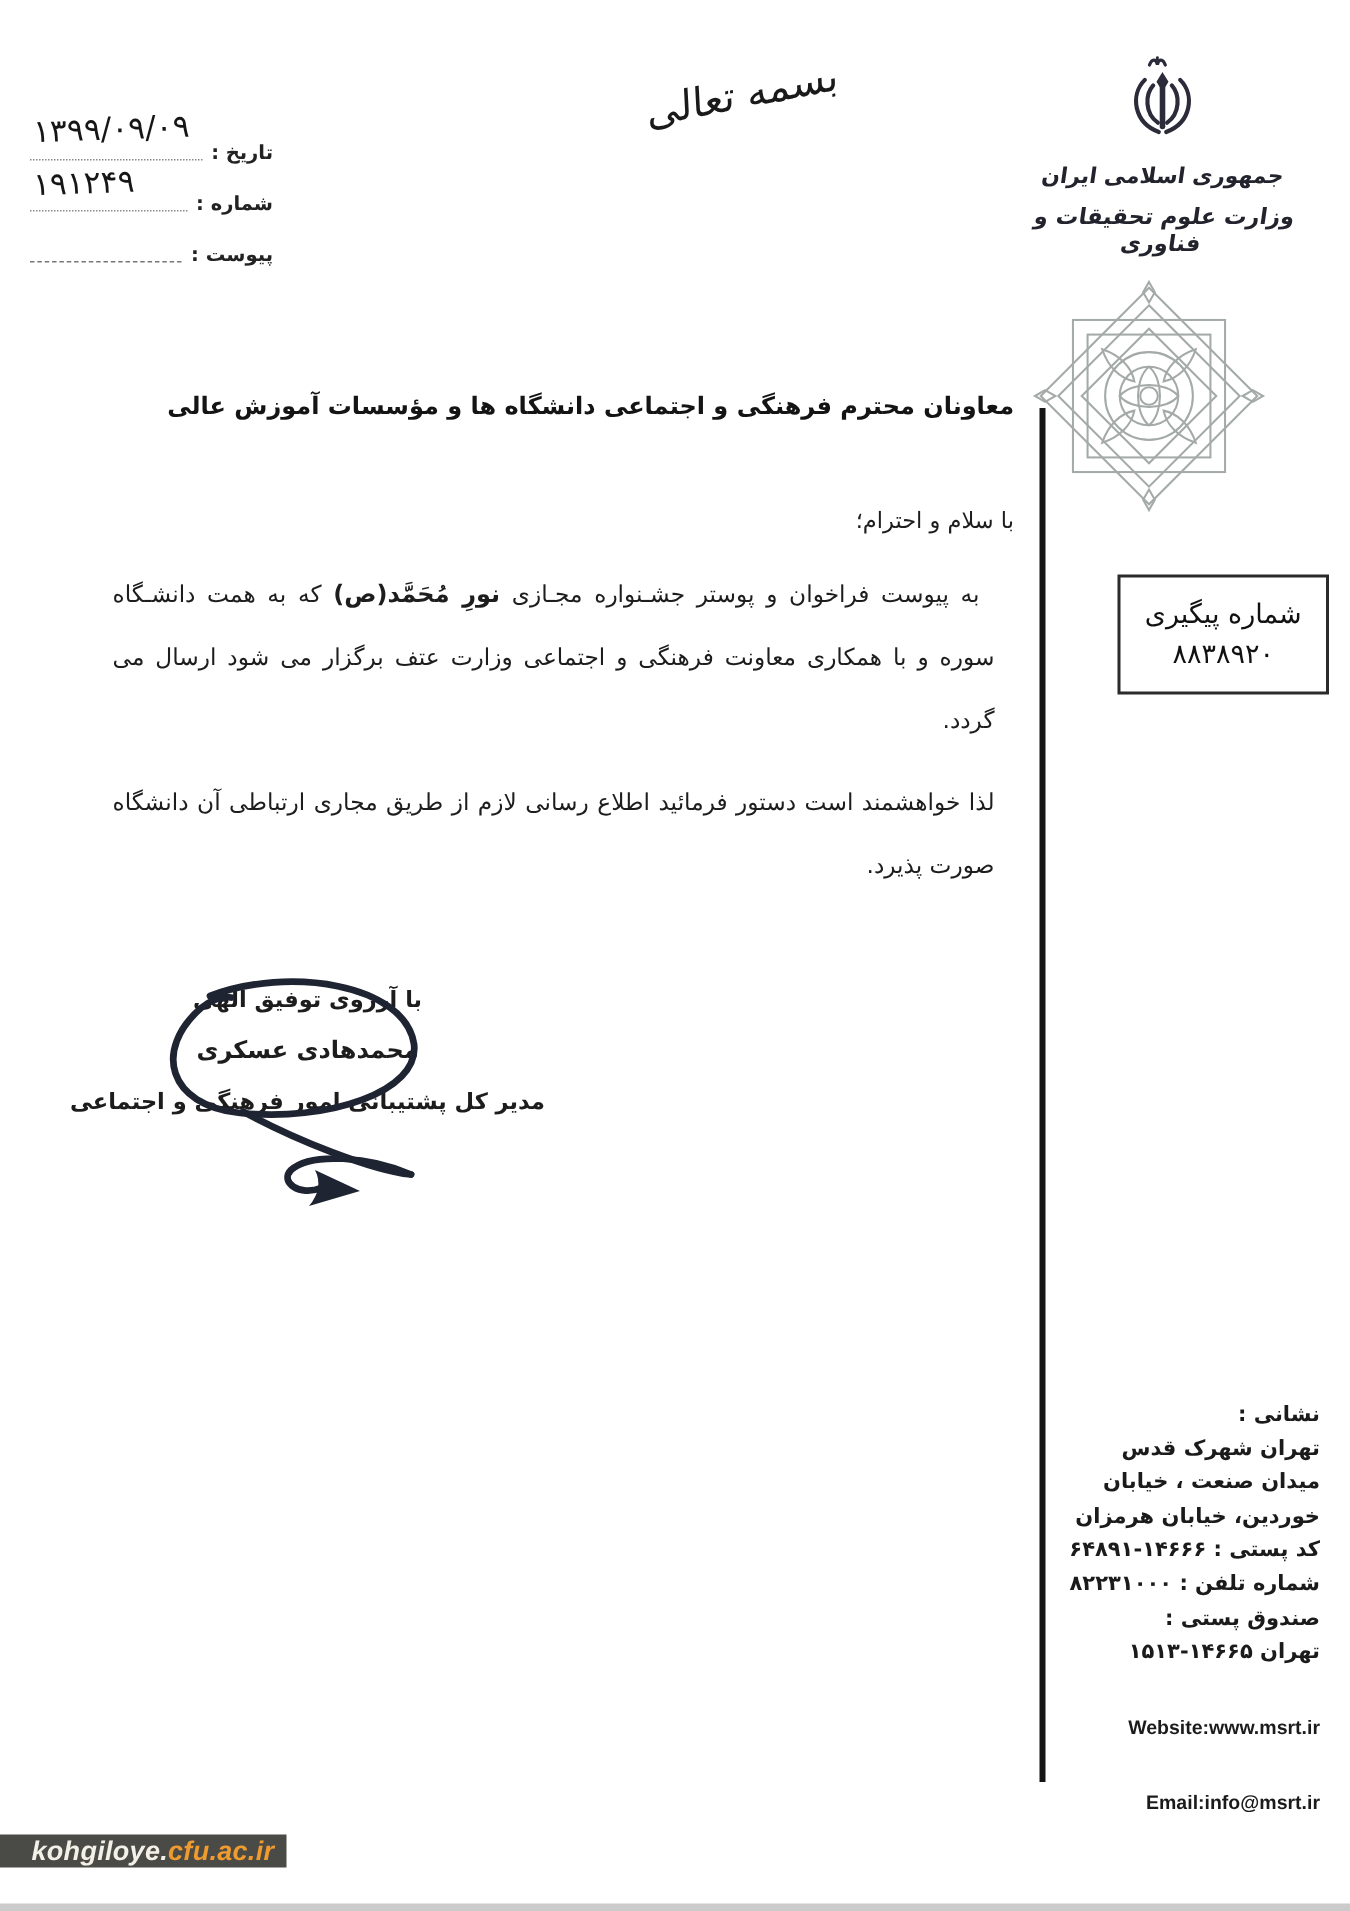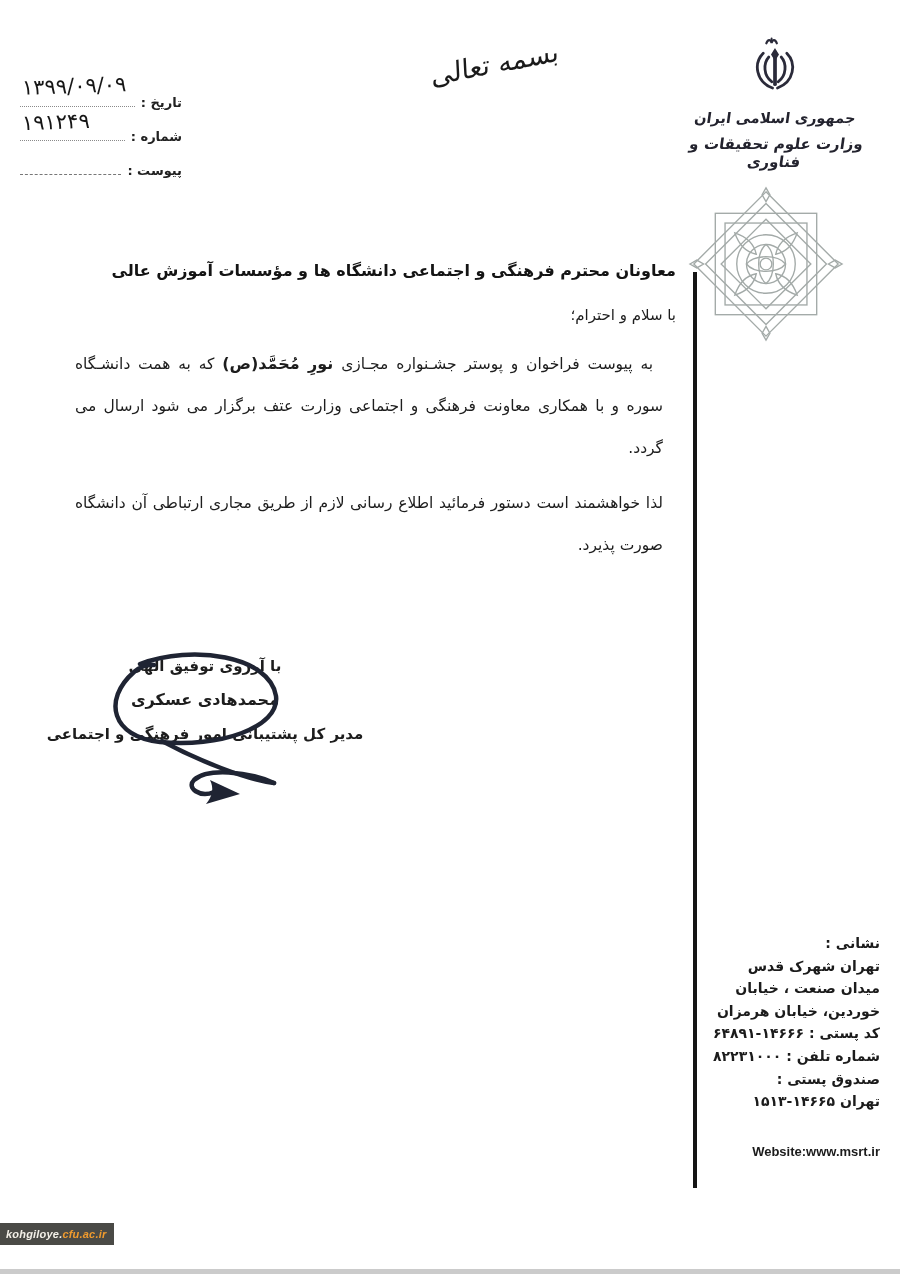--- a/index.html
+++ b/index.html
@@ -36,43 +36,43 @@
   
   .track-box{position:absolute;left:745px;top:383px;width:137px;height:76px;
              border:2px solid #2b2b2b;display:flex;flex-direction:column;justify-content:center;
              align-items:center;direction:rtl;background:#fff;}
   .track-label{font-size:18px;color:#111;line-height:1.5;}
   .track-num{font-size:18px;color:#111;letter-spacing:3px;line-height:1.5;}
 
   
   .letter{position:absolute;left:62px;top:258px;width:614px;direction:rtl;}
   .recipient{font-size:16px;font-weight:700;color:#141414;margin:0 0 0 0;line-height:26px;}
-  .salutation{font-size:15px;margin-top:20px;line-height:22px;}
+  .salutation{font-size:15px;margin-top:52px;line-height:22px;}
   .para{font-size:15.5px;line-height:42px;text-align:justify;text-align-last:right;margin:13px;}
   .para.p1{margin-top:17px;text-indent:10px;}
   .para.p2{margin-top:10px;}
   .para b{font-size:16px;}
 
   
   .sig-block{position:absolute;left:40px;top:656px;width:330px;text-align:center;direction:rtl;}
   .sig-l1{font-size:15px;font-weight:700;line-height:20px;}
   .sig-l2{font-size:16px;font-weight:700;margin-top:14px;line-height:20px;}
   .sig-l3{font-size:15px;font-weight:700;margin-top:14px;line-height:20px;white-space:nowrap;}
   .sig-scribble{position:absolute;left:42px;top:628px;z-index:3;pointer-events:none;}
 
   
   .address{position:absolute;right:20px;top:932px;width:230px;direction:rtl;text-align:right;
            font-size:14px;font-weight:700;line-height:22.6px;color:#1b1b1b;}
   .address .latin{direction:ltr;font-family:"Liberation Sans",sans-serif;
                   font-weight:700;font-size:13px;margin-top:28px;}
 
   
-  .watermark{position:absolute;left:0;top:1223px;height:22px;padding:0 8px 0 6px;background:#4a4a46;
+  .watermark{position:absolute;left:0;top:1223px;height:22px;padding:0 8px 0 21px;background:#4a4a46;
              display:flex;align-items:center;font-family:"Liberation Sans",sans-serif;
-             font-style:italic;font-weight:700;font-size:11px;letter-spacing:.2px;}
+             font-style:italic;font-weight:700;font-size:18px;letter-spacing:.2px;}
   .wm-prefix{color:#f3f0e8;}
   .wm-domain{}
 
   .bottom-strip{position:absolute;left:0;bottom:0;width:100%;height:5px;background:#cbcbcb;}
 </style>
 </head>
 <body>
 
 <div class="page">
 
@@ -130,20 +130,24 @@
       <path d="M144 80 l7 -4 l7 4 l-7 4 Z"></path>
       <path d="M48 48 C60 52 68 60 70 70 C60 68 52 60 48 48 Z"></path>
       <path d="M112 48 C100 52 92 60 90 70 C100 68 108 60 112 48 Z"></path>
       <path d="M48 112 C60 108 68 100 70 90 C60 92 52 100 48 112 Z"></path>
       <path d="M112 112 C100 108 92 100 90 90 C100 92 108 100 112 112 Z"></path>
     </g>
   </svg>
 
   <div class="vline"></div>
 
+  <div class="track-box">
+    <div class="track-label">شماره پیگیری</div>
+    <div class="track-num">۸۸۳۸۹۲۰</div>
+  </div>
 
   <div class="letter">
     <h1 class="recipient">معاونان محترم فرهنگی و اجتماعی دانشگاه ها و مؤسسات آموزش عالی</h1>
     <div class="salutation">با سلام و احترام؛</div>
     <p class="para p1"><span>به پیوست فراخوان و پوستر جشـنواره مجـازی </span><b>نورِ مُحَمَّد(ص)</b><span> که به همت دانشـگاه سوره و با همکاری معاونت فرهنگی و اجتماعی وزارت عتف برگزار می شود ارسال می گردد.</span></p>
     <p class="para p2">لذا خواهشمند است دستور فرمائید اطلاع رسانی لازم از طریق مجاری ارتباطی آن دانشگاه صورت پذیرد.</p>
   </div>
 
   <div class="sig-block">
     <div class="sig-l1">با آرزوی توفیق الهی</div>
@@ -162,20 +166,21 @@
   <div class="address">
     <div>نشانی :</div>
     <div>تهران شهرک قدس</div>
     <div>میدان صنعت ، خیابان</div>
     <div>خوردین، خیابان هرمزان</div>
     <div>کد پستی : ۱۴۶۶۶-۶۴۸۹۱</div>
     <div>شماره تلفن : ۸۲۲۳۱۰۰۰</div>
     <div>صندوق پستی :</div>
     <div>تهران ۱۴۶۶۵-۱۵۱۳</div>
     <div class="latin">Website:www.msrt.ir</div>
+    <div class="latin">Email:info@msrt.ir</div>
   </div>
 
   <div class="watermark">
     <span class="wm-prefix">kohgiloye.</span>
     <span class="wm-domain" id="wm-domain" style="color: rgb(240, 155, 46);">cfu.ac.ir</span>
   </div>
 
   <div class="bottom-strip"></div>
 
 </div>

